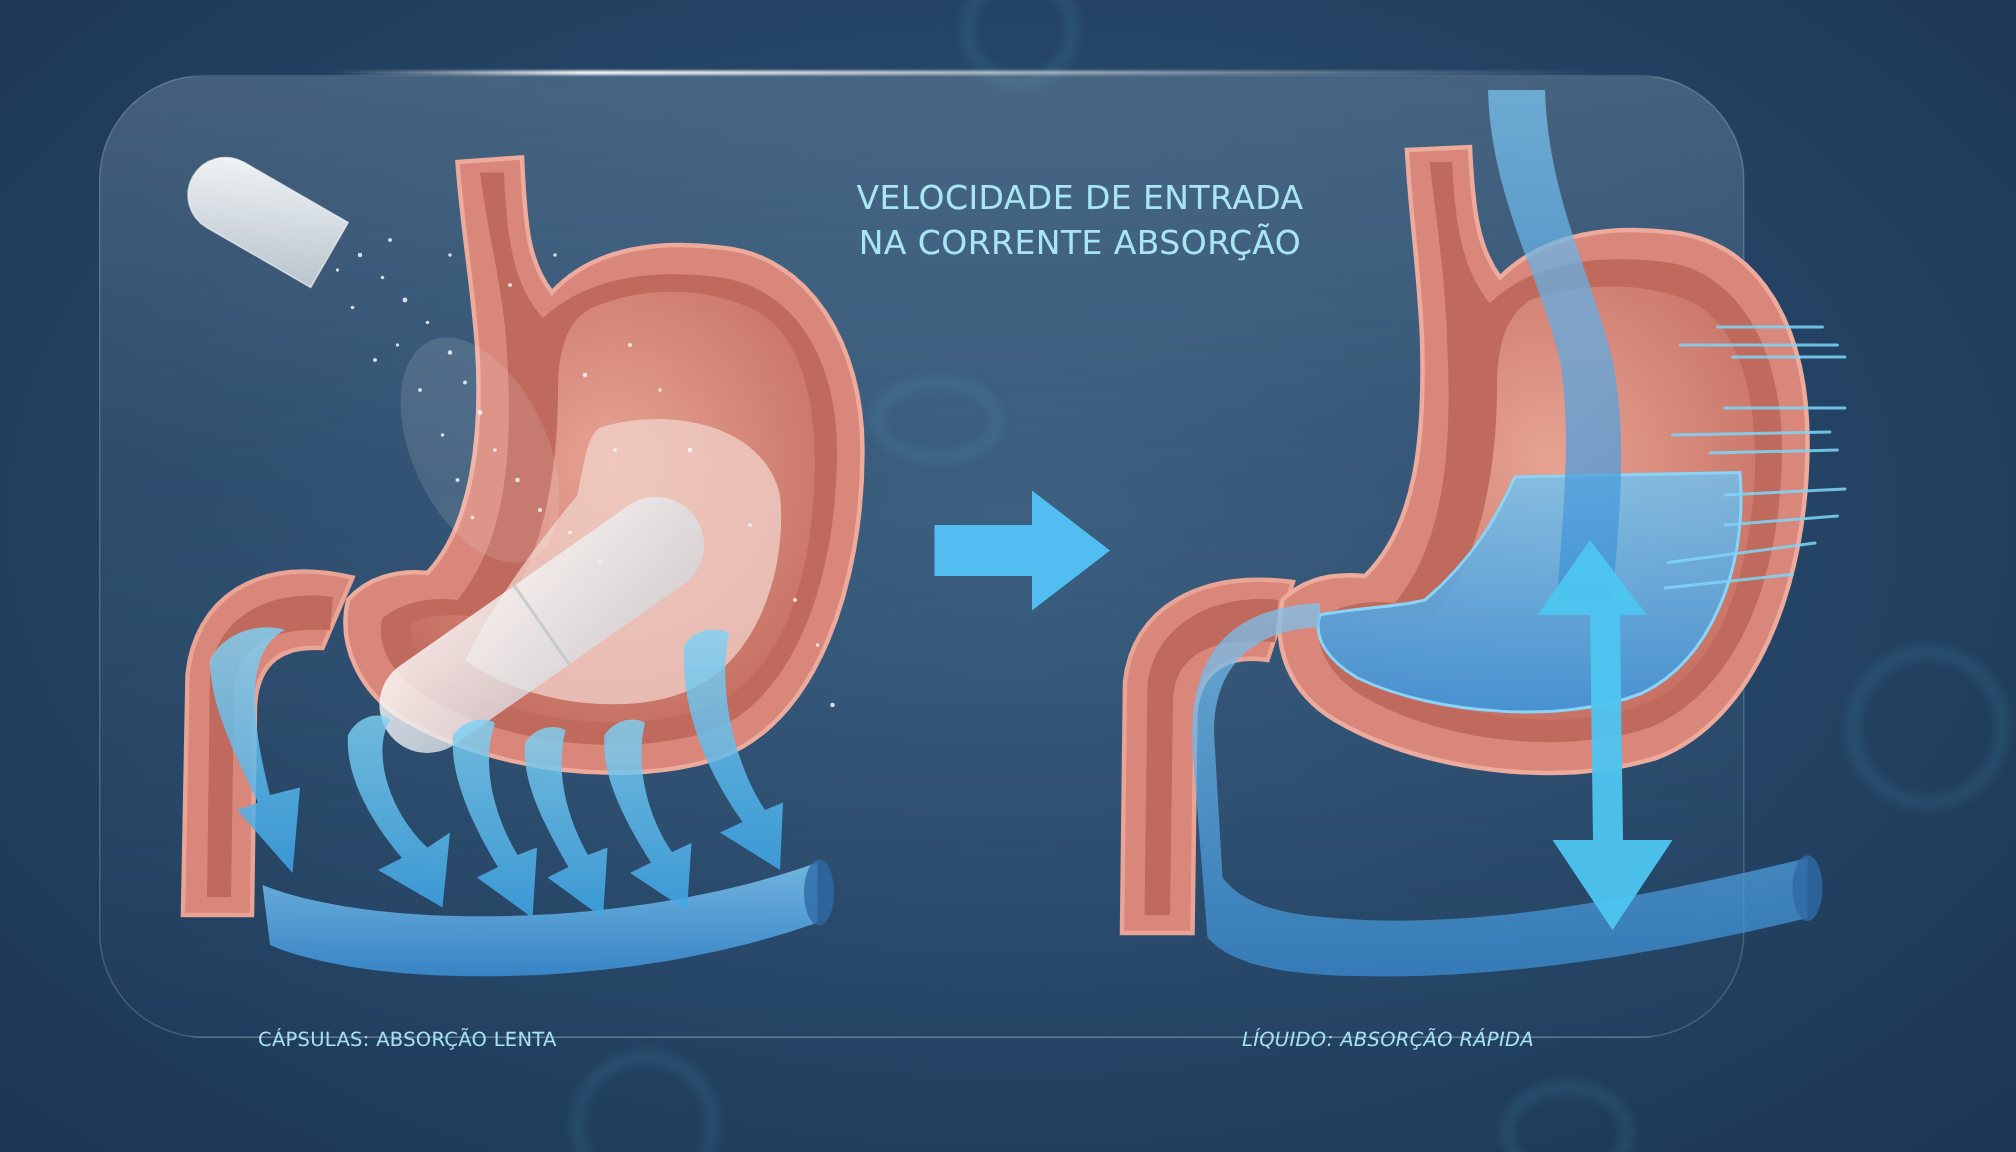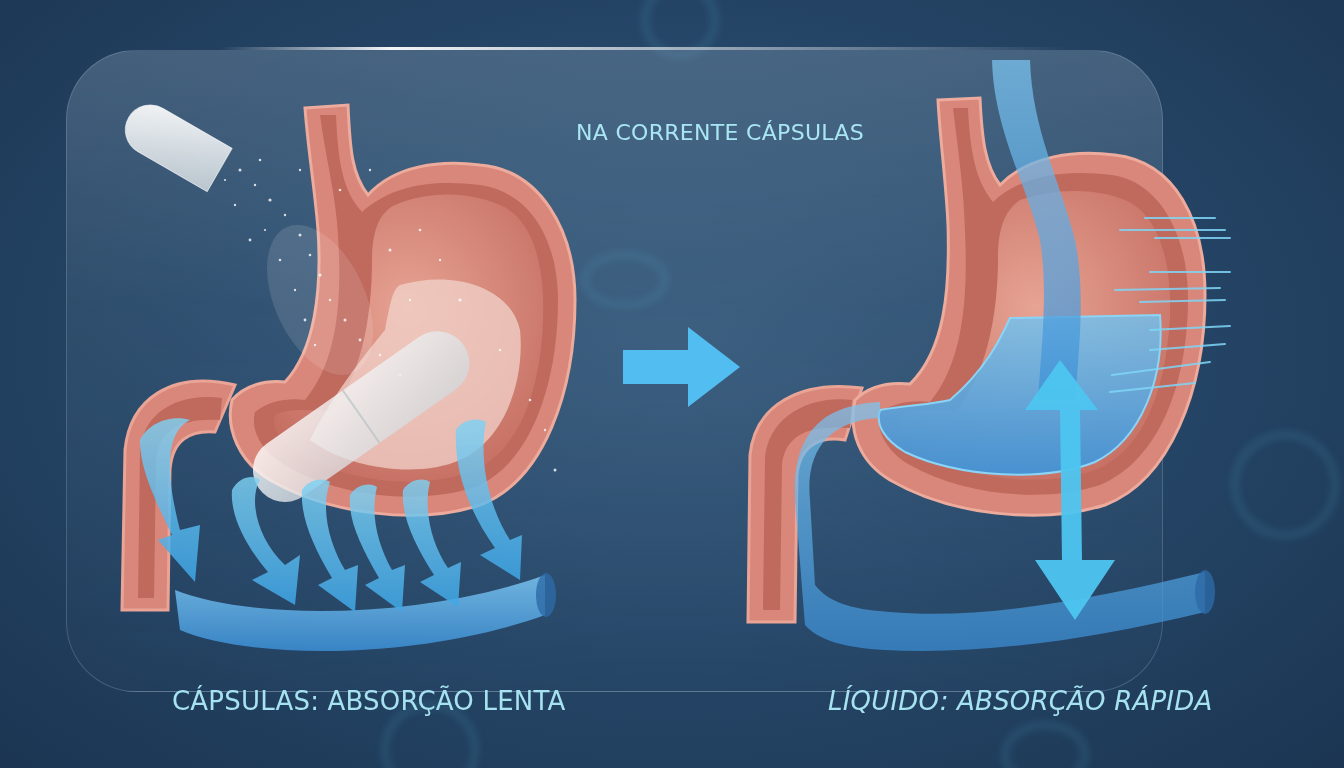--- a/index.html
+++ b/index.html
@@ -8,21 +8,21 @@
     font-family:"DejaVu Sans", sans-serif;}
   .bg-blob{position:absolute;border-radius:50%;border:10px solid rgba(80,160,190,0.14);filter:blur(3px);}
   .panel{position:absolute;left:66px;top:50px;width:1095px;height:640px;border-radius:70px;
     background:linear-gradient(180deg,rgba(150,175,195,0.30) 0%,rgba(120,150,175,0.14) 40%,rgba(70,100,130,0.05) 100%);
     border:1px solid rgba(190,210,225,0.22);}
   .panel-glint{position:absolute;left:220px;top:47px;width:850px;height:3px;
     background:linear-gradient(90deg,rgba(255,255,255,0) 0%,rgba(255,255,255,0.95) 20%,rgba(255,255,255,0.5) 60%,rgba(255,255,255,0) 100%);
     filter:blur(0.6px);}
   .title{position:absolute;left:545px;top:118px;width:350px;text-align:center;color:#a9e6f3;
     font-size:22px;line-height:30px;letter-spacing:0.3px;}
-  .caption{position:absolute;top:686px;color:#a6e2ef;font-size:26px;letter-spacing:0.2px;}
+  .caption{position:absolute;top:686px;color:#a6e2ef;font-size:13px;letter-spacing:0.2px;}
   svg{position:absolute;left:0;top:0;}
 </style>
 </head>
 <body>
 
 <div class="bg-blob" style="left:640px;top:-20px;width:60px;height:60px;"></div>
 <div class="bg-blob" style="left:580px;top:250px;width:70px;height:40px;"></div>
 <div class="bg-blob" style="left:1230px;top:430px;width:90px;height:90px;"></div>
 <div class="bg-blob" style="left:380px;top:700px;width:80px;height:80px;"></div>
 <div class="bg-blob" style="left:1000px;top:720px;width:70px;height:50px;"></div>
@@ -152,17 +152,18 @@
     <line x1="1115" y1="290" x2="1220" y2="288"></line>
     <line x1="1140" y1="302" x2="1225" y2="300"></line>
     <line x1="1150" y1="330" x2="1230" y2="326"></line>
     <line x1="1150" y1="350" x2="1225" y2="344"></line>
     <line x1="1112" y1="375" x2="1210" y2="362"></line>
     <line x1="1110" y1="392" x2="1195" y2="383"></line>
   </g>
 </svg>
 
 <div class="title">
-  <div>NA CORRENTE CÁPSULAS</div>
+  <div>VELOCIDADE DE ENTRADA</div>
+  <div>NA CORRENTE ABSORÇÃO</div>
 </div>
 
 <div class="caption" style="left:172px;">CÁPSULAS: ABSORÇÃO LENTA</div>
 <div class="caption" style="left:828px;font-style:italic;">LÍQUIDO: ABSORÇÃO RÁPIDA</div>
 
 </body></html>

